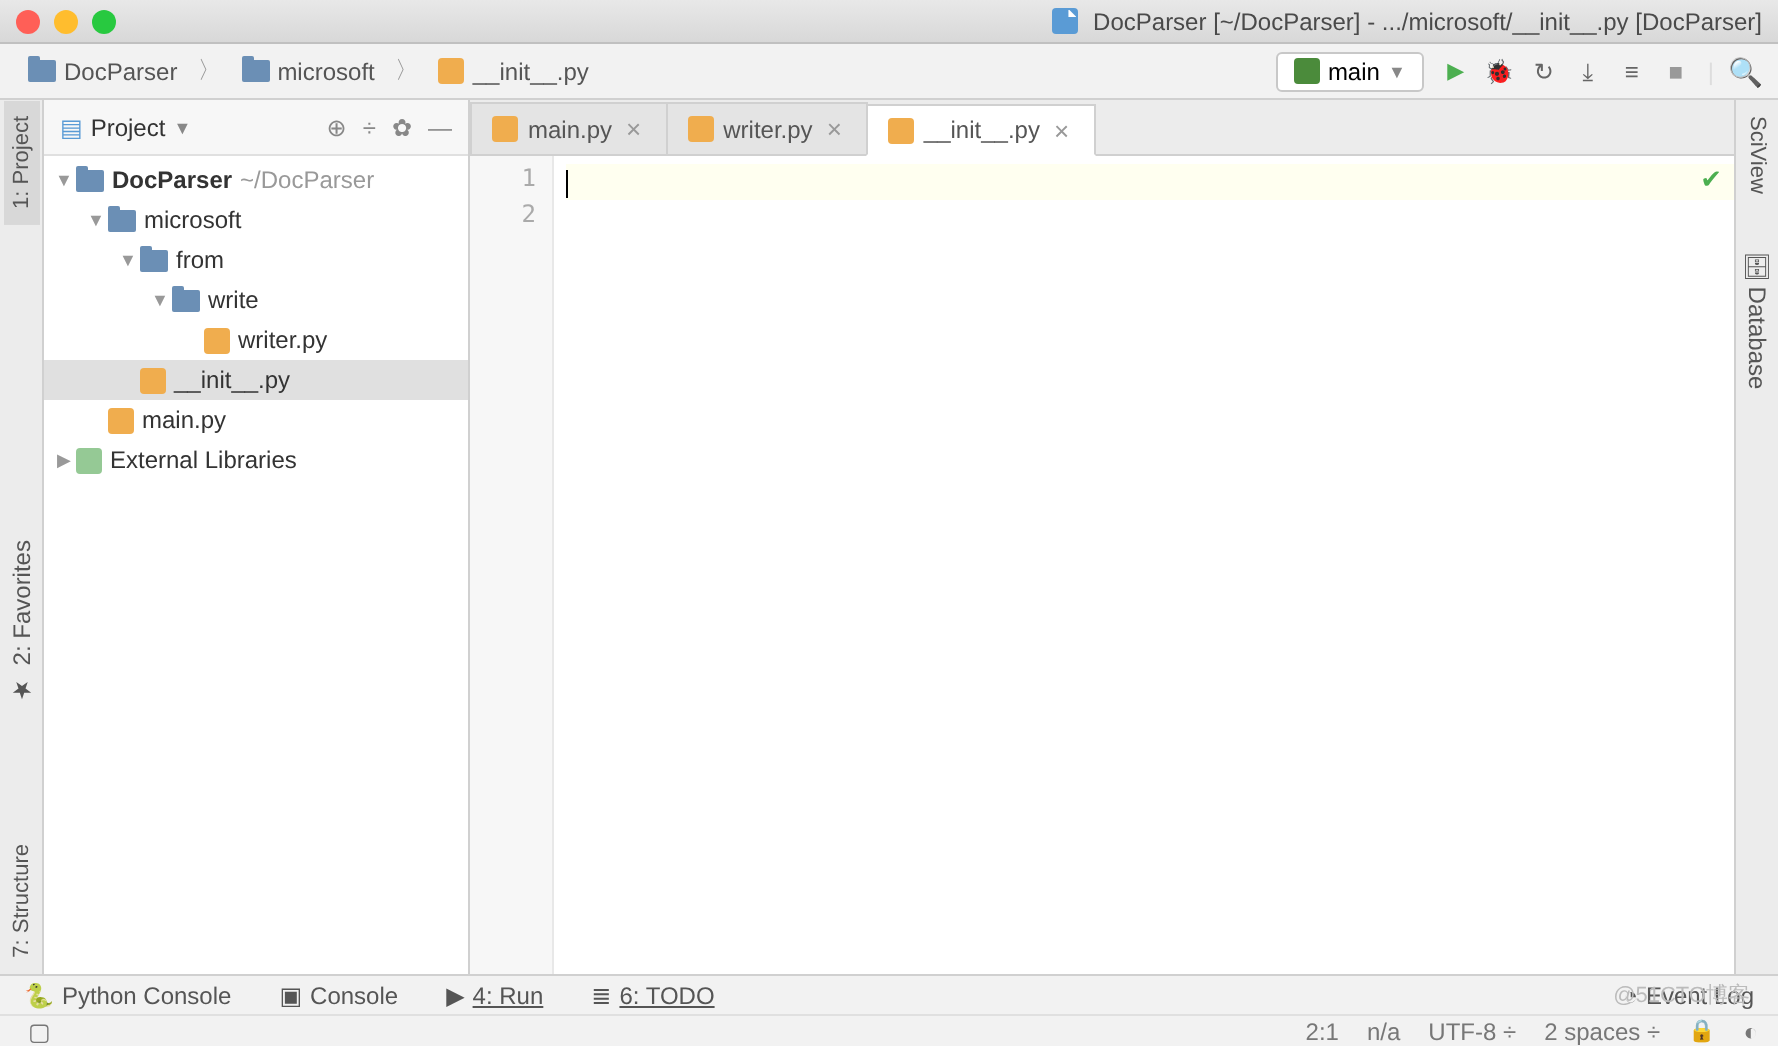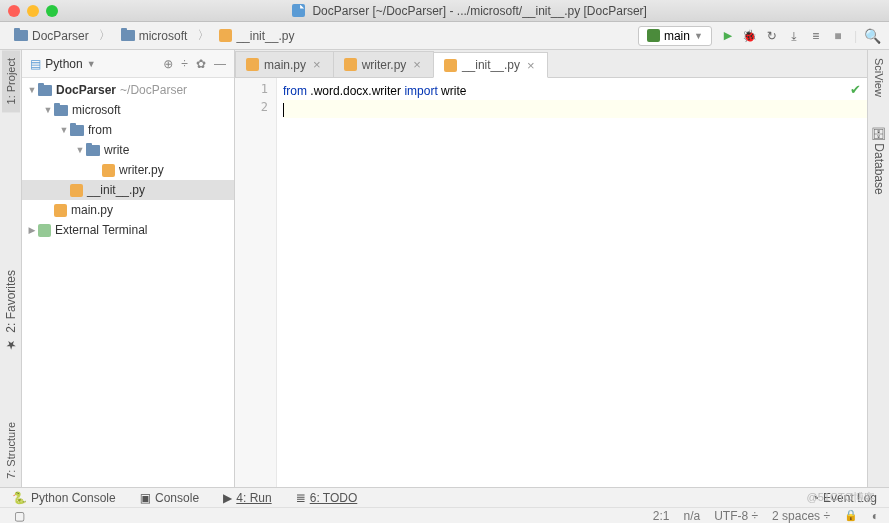--- a/index.html
+++ b/index.html
@@ -1,21 +1,21 @@
 <!DOCTYPE html>
 <html><head>
 <meta charset="utf-8">
 <style>
 * { margin: 0; padding: 0; box-sizing: border-box; font-family: -apple-system, "Helvetica Neue", Arial, sans-serif; font-size: 12px; }
 body { width: 889px; height: 523px; background: #f2f2f2; overflow: hidden; position: relative; }
 .titlebar { height: 22px; background: linear-gradient(#e8e8e8,#d8d8d8); display: flex; align-items: center; padding: 0 8px; border-bottom: 1px solid #c0c0c0; }
 .traffic { display: flex; gap: 7px; }
 .dot { width: 12px; height: 12px; border-radius: 50%; }
 .dot.r{background:#ff5f57;} .dot.y{background:#ffbd2e;} .dot.g{background:#28c940;}
-.title { flex: 1; text-align: center; color: #4a4a4a; font-size: 12px; }
+.title { flex: 1; text-align: right; color: #4a4a4a; font-size: 12px; }
 .file-icon { display:inline-block; width:13px; height:13px; background:#5a9bd5; border-radius:2px; margin-right:4px; vertical-align:-2px; position:relative;}
 .file-icon::after{content:"";position:absolute;top:1px;right:1px;width:4px;height:4px;background:#fff;clip-path:polygon(0 0,100% 100%,0 100%);}
 
 .navbar { height: 28px; background: #f2f2f2; border-bottom: 1px solid #d0d0d0; display: flex; align-items: center; padding: 0 8px; gap:4px;}
 .crumb { display:flex; align-items:center; gap:4px; padding:2px 6px; color:#555; cursor:pointer;}
 .chev{color:#999;}
 .folder-icon{width:14px;height:11px;background:#6b8fb5;border-radius:1px;position:relative;}
 .folder-icon::before{content:"";position:absolute;top:-2px;left:0;width:6px;height:3px;background:#6b8fb5;border-radius:1px 1px 0 0;}
 .py-icon{width:13px;height:13px;background:#f0ad4e;border-radius:2px;display:inline-flex;align-items:center;justify-content:center;color:#fff;font-size:8px;font-weight:bold;}
 .nav-right{margin-left:auto;display:flex;align-items:center;gap:8px;}
@@ -127,21 +127,21 @@
     <div class="gutter-tab active">1: Project</div>
     <div style="flex:0 0 150px"></div>
     <div class="gutter-tab"><span style="margin-bottom:2px">★</span> <span>2: Favorites</span></div>
     <div style="flex:1"></div>
     <div class="gutter-tab">7: Structure</div>
   </div>
 
   <div class="project-panel">
     <div class="panel-header">
       <span style="color:#5a9bd5">▤</span>
-      <span class="panel-title">Python</span>
+      <span class="panel-title">Project</span>
       <span style="color:#888;font-size:9px">▼</span>
       <div class="panel-icons">
         <span>⊕</span>
         <span>÷</span>
         <span>✿</span>
         <span>—</span>
       </div>
     </div>
     <div class="tree">
 
@@ -182,21 +182,21 @@
       </div>
       <div class="tree-row">
         <span class="ind" style="width:32px"></span>
         <span class="py-icon"></span>
         <span class="tree-label">main.py</span>
       </div>
       <div class="tree-row">
         <span class="ind" style="width:4px"></span>
           <span class="arrow">▶</span>
         <span class="lib-icon"></span>
-        <span class="tree-label">External Terminal</span>
+        <span class="tree-label">External Libraries</span>
       </div>
     </div>
   </div>
 
   <div class="editor-area">
     <div class="tabs">
       <div class="tab">
         <span class="py-icon"></span>
         <span>main.py</span>
         <span class="tab-close">×</span>
@@ -211,29 +211,20 @@
         <span>__init__.py</span>
         <span class="tab-close">×</span>
       </div>
     </div>
     <div class="editor-body">
       <div class="gutter-num">
         <div class="line-num">1</div>
         <div class="line-num">2</div>
       </div>
       <div class="code">
-        <div>
-          <span class="kw-from">from</span>
-          <span> </span>
-          <span class="mod">.word.docx.writer</span>
-          <span> </span>
-          <span class="kw-import">import</span>
-          <span> </span>
-          <span class="ident">write</span>
-        </div>
         <div class="line2"><span class="cursor"></span></div>
       </div>
       <span class="check">✔</span>
     </div>
   </div>
 
   <div class="right-gutter">
     <div class="gutter-tab">SciView</div>
     <div style="height:12px"></div>
     <div class="gutter-tab"><span>🗄</span> <span>Database</span></div>

